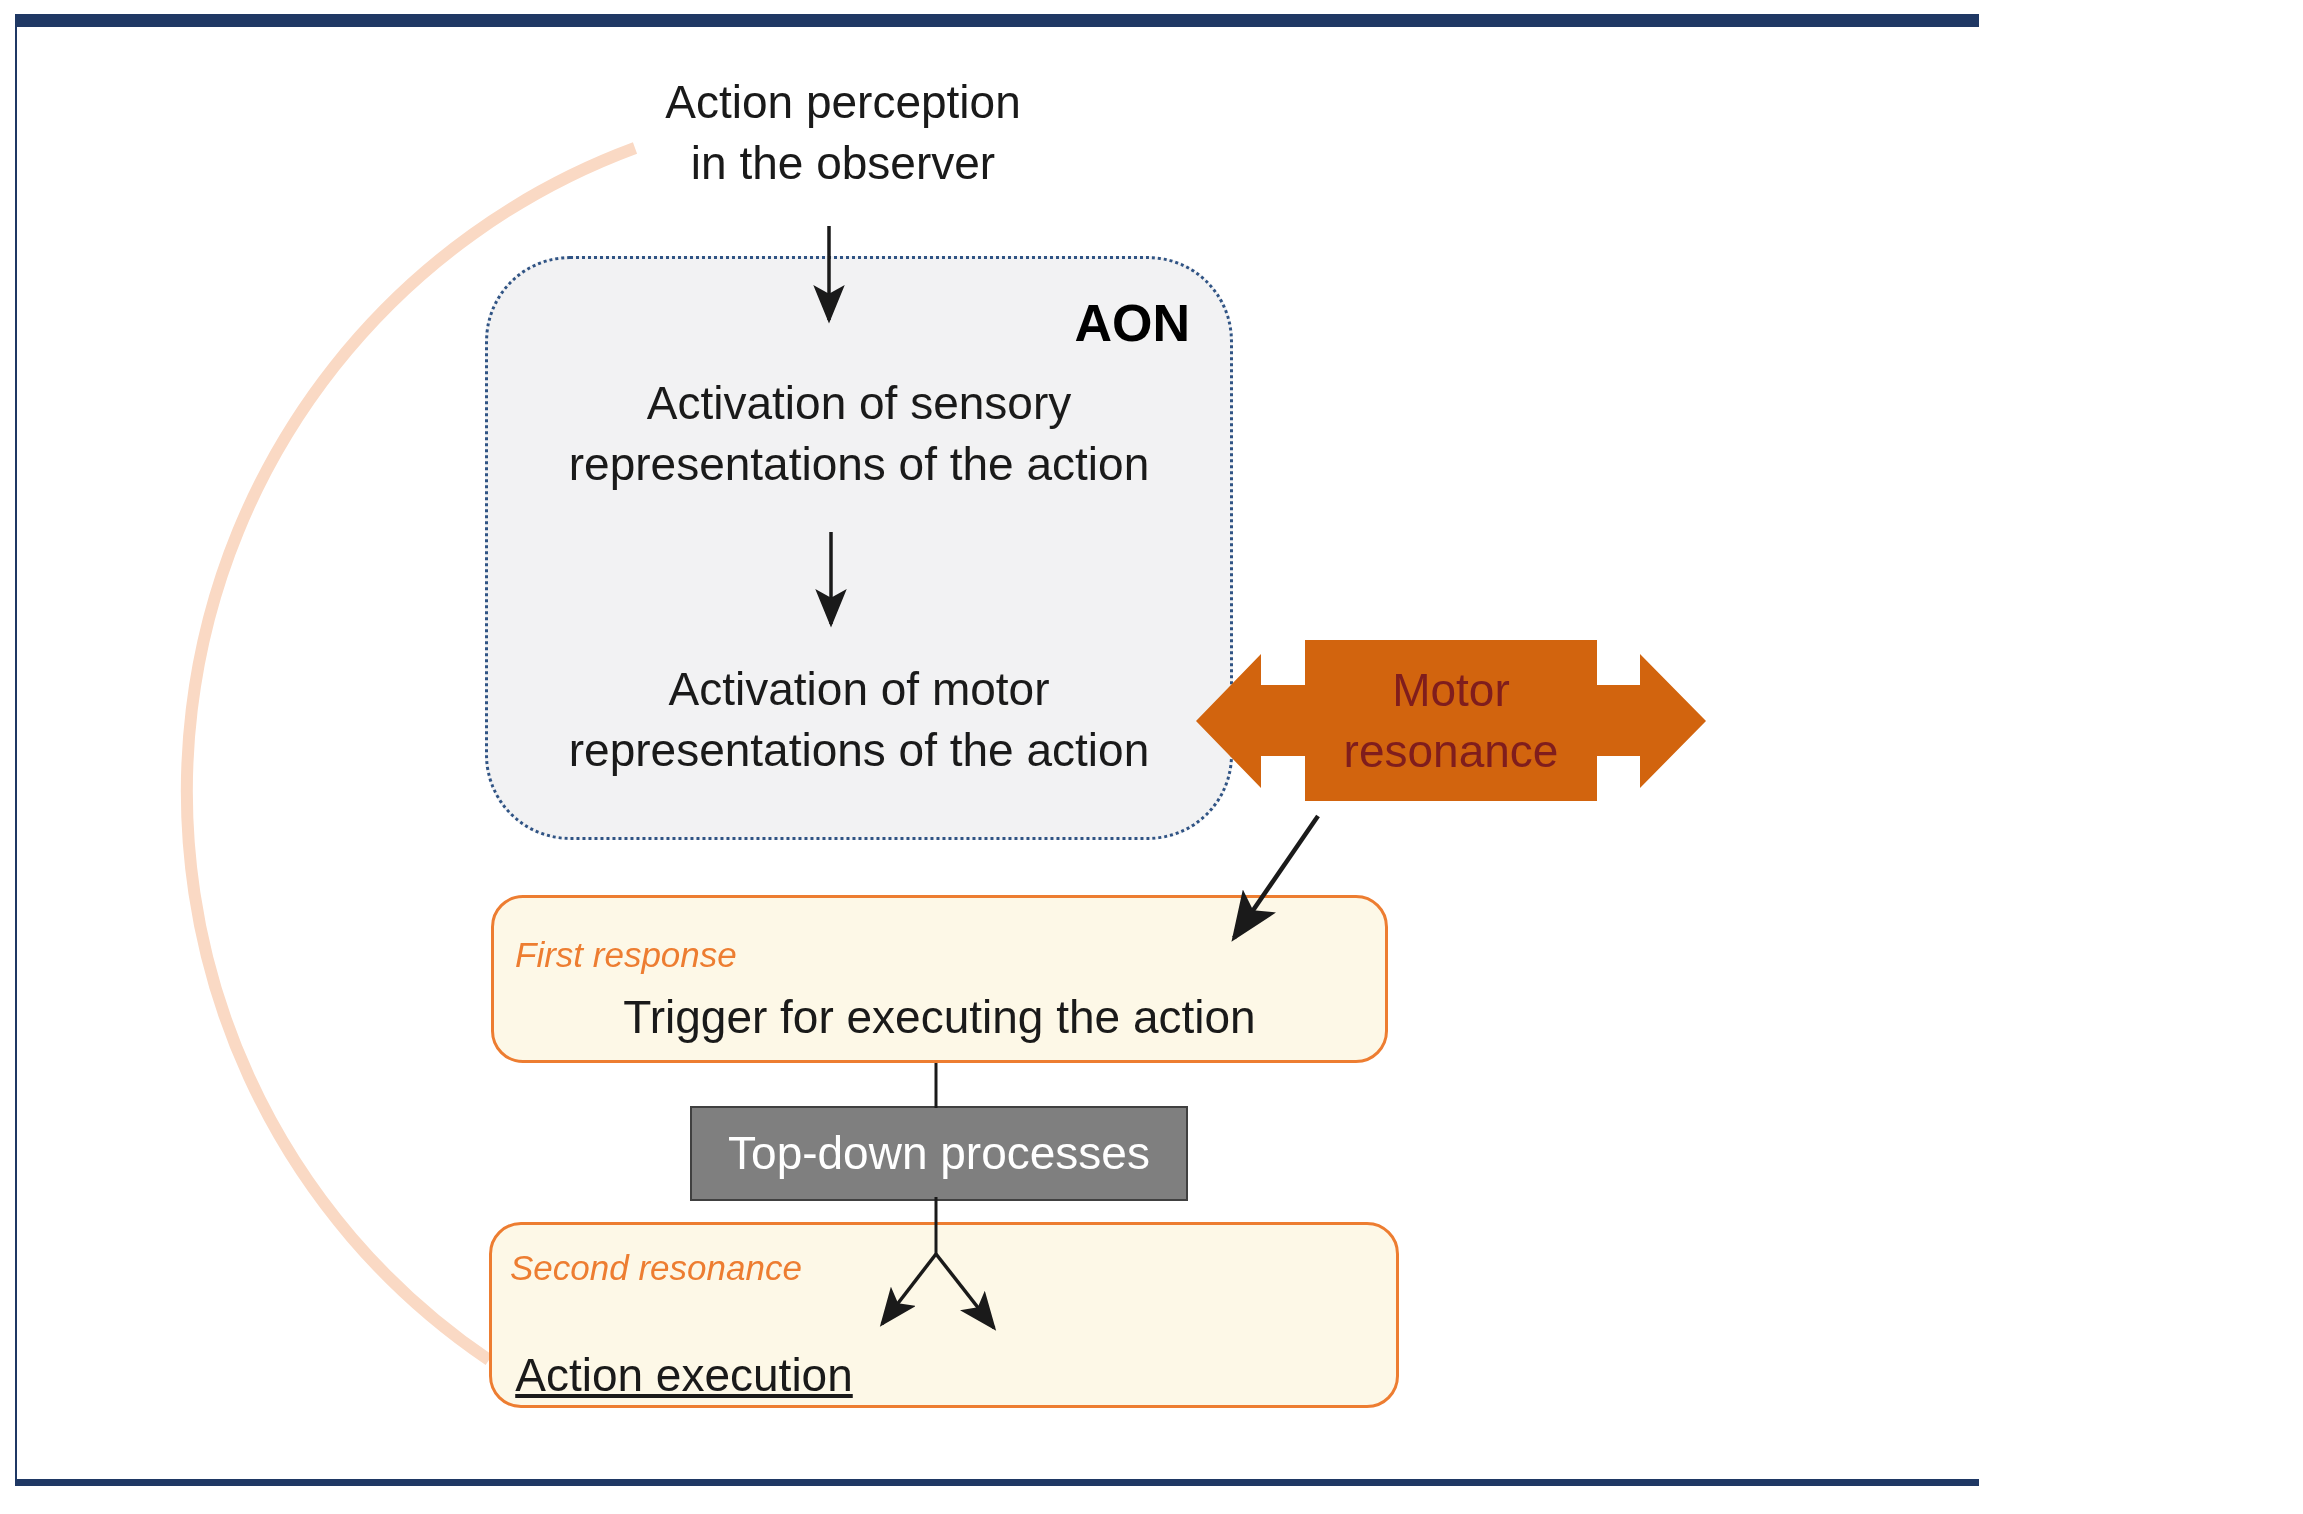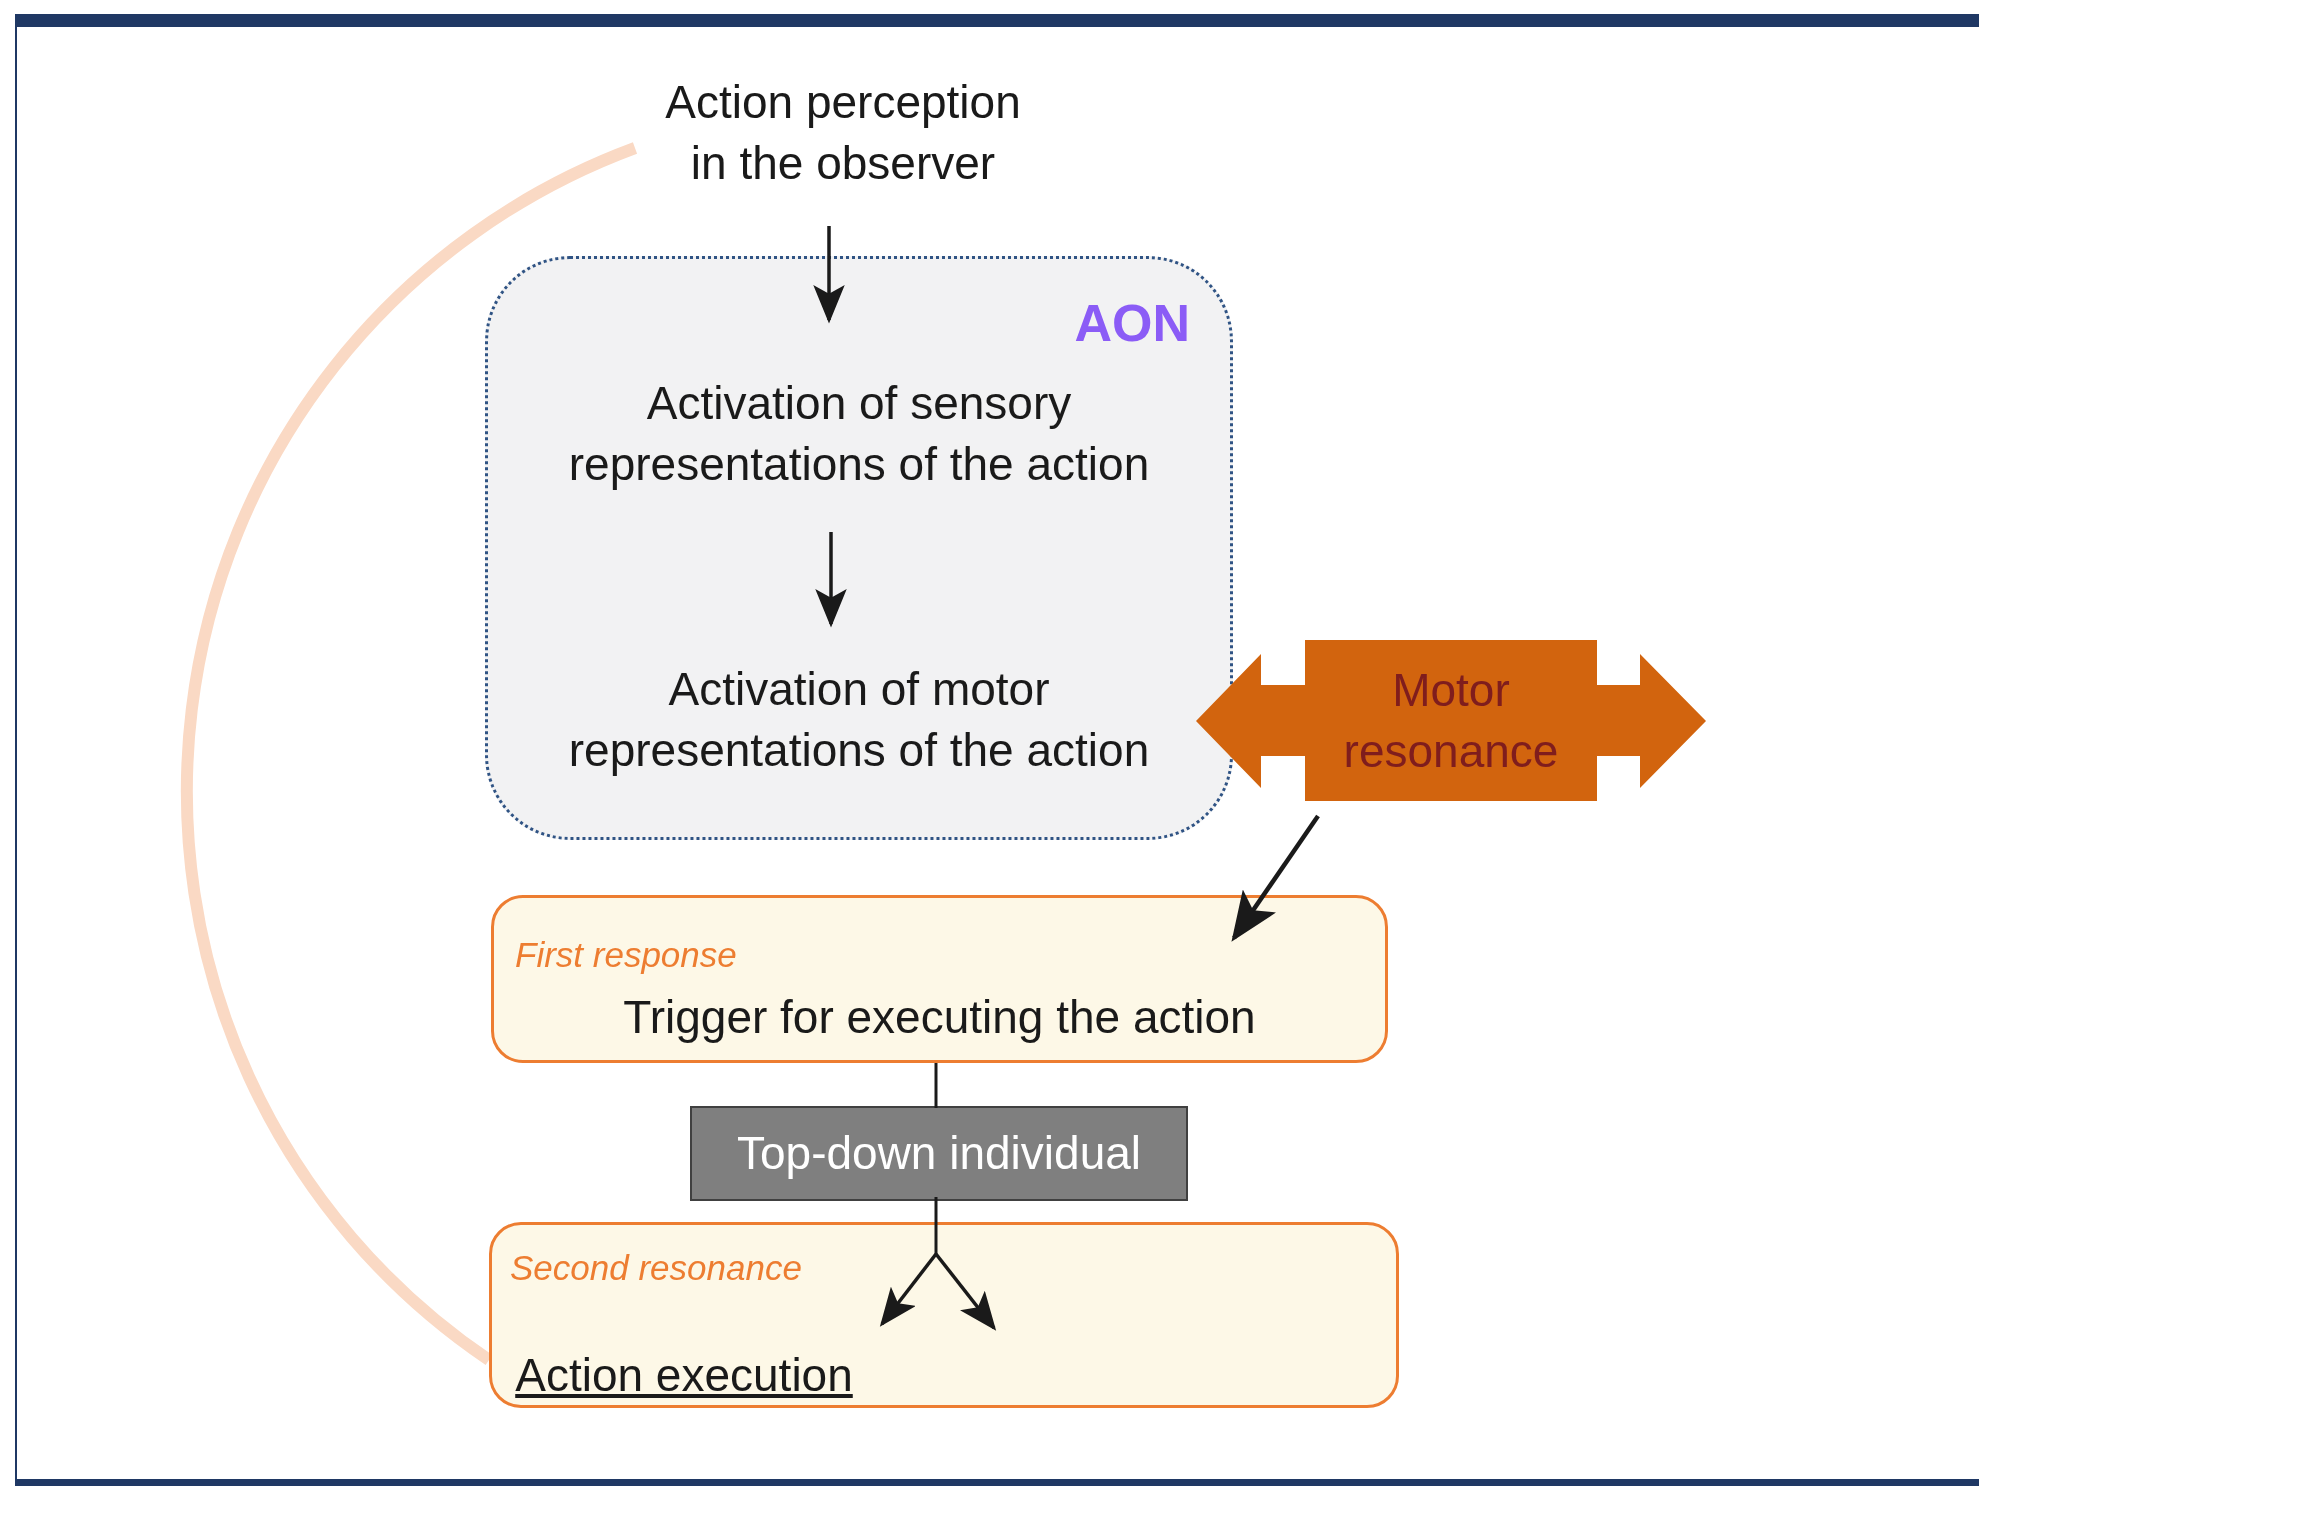--- a/index.html
+++ b/index.html
@@ -19,21 +19,21 @@
   svg.layer{left:0;top:0;width:2303px;height:1514px;pointer-events:none;}
   #svg-under{z-index:1;}
   #svg-over{z-index:3;}
   .box{z-index:2;box-sizing:border-box;}
   .txt{white-space:pre-line;line-height:1.32;}
   #top-text{left:543px;top:72px;width:600px;text-align:center;font-size:46px;z-index:2;}
   #aon-box{
     left:485px;top:256px;width:748px;height:584px;border-radius:85px;
     background:#F2F2F3;border:3px dotted #2F5384;
   }
-  #aon-label{right:40px;top:34px;font-size:52px;font-weight:bold;color:#8b5cf6;}
+  #aon-label{right:40px;top:34px;font-size:52px;font-weight:bold;color:#000000;}
   #aon-sensory{left:0;top:114px;width:100%;text-align:center;font-size:46px;}
   #aon-motor{left:0;top:400px;width:100%;text-align:center;font-size:46px;}
   #coupling-box{
     left:48px;top:593px;width:309px;height:214px;background:#FBE2D2;
     display:flex;align-items:center;justify-content:center;text-align:center;font-size:46px;
   }
   #mr-text{
     left:1305px;top:640px;width:292px;height:161px;z-index:3;
     display:flex;align-items:center;justify-content:center;text-align:center;
     color:#7f1d1d;font-size:46px;
@@ -80,21 +80,21 @@
 representations of the action</div>
   </div>
 
 
 
   <div id="first-box" class="abs box resp-box"></div>
   <div id="first-label" class="abs resp-label">First response</div>
   <div id="trigger-text" class="abs">Trigger for executing the action</div>
 
   <div id="topdown-box" class="abs">
-    <span class="txt">Top-down individual</span>
+    <span class="txt">Top-down processes</span>
   </div>
 
   <div id="second-box" class="abs box resp-box"></div>
   <div id="second-label" class="abs resp-label">Second resonance</div>
   <div id="exec-text" class="abs">Action execution</div>
 
   <svg id="svg-over" class="layer abs" viewBox="0 0 2303 1514">
     <defs>
       <marker id="ah" markerWidth="12" markerHeight="9" refX="10" refY="4.5" orient="auto" markerUnits="strokeWidth">
         <path d="M0,0 L11,4.5 L0,9 L2.5,4.5 z" fill="#1a1a1a"></path>

